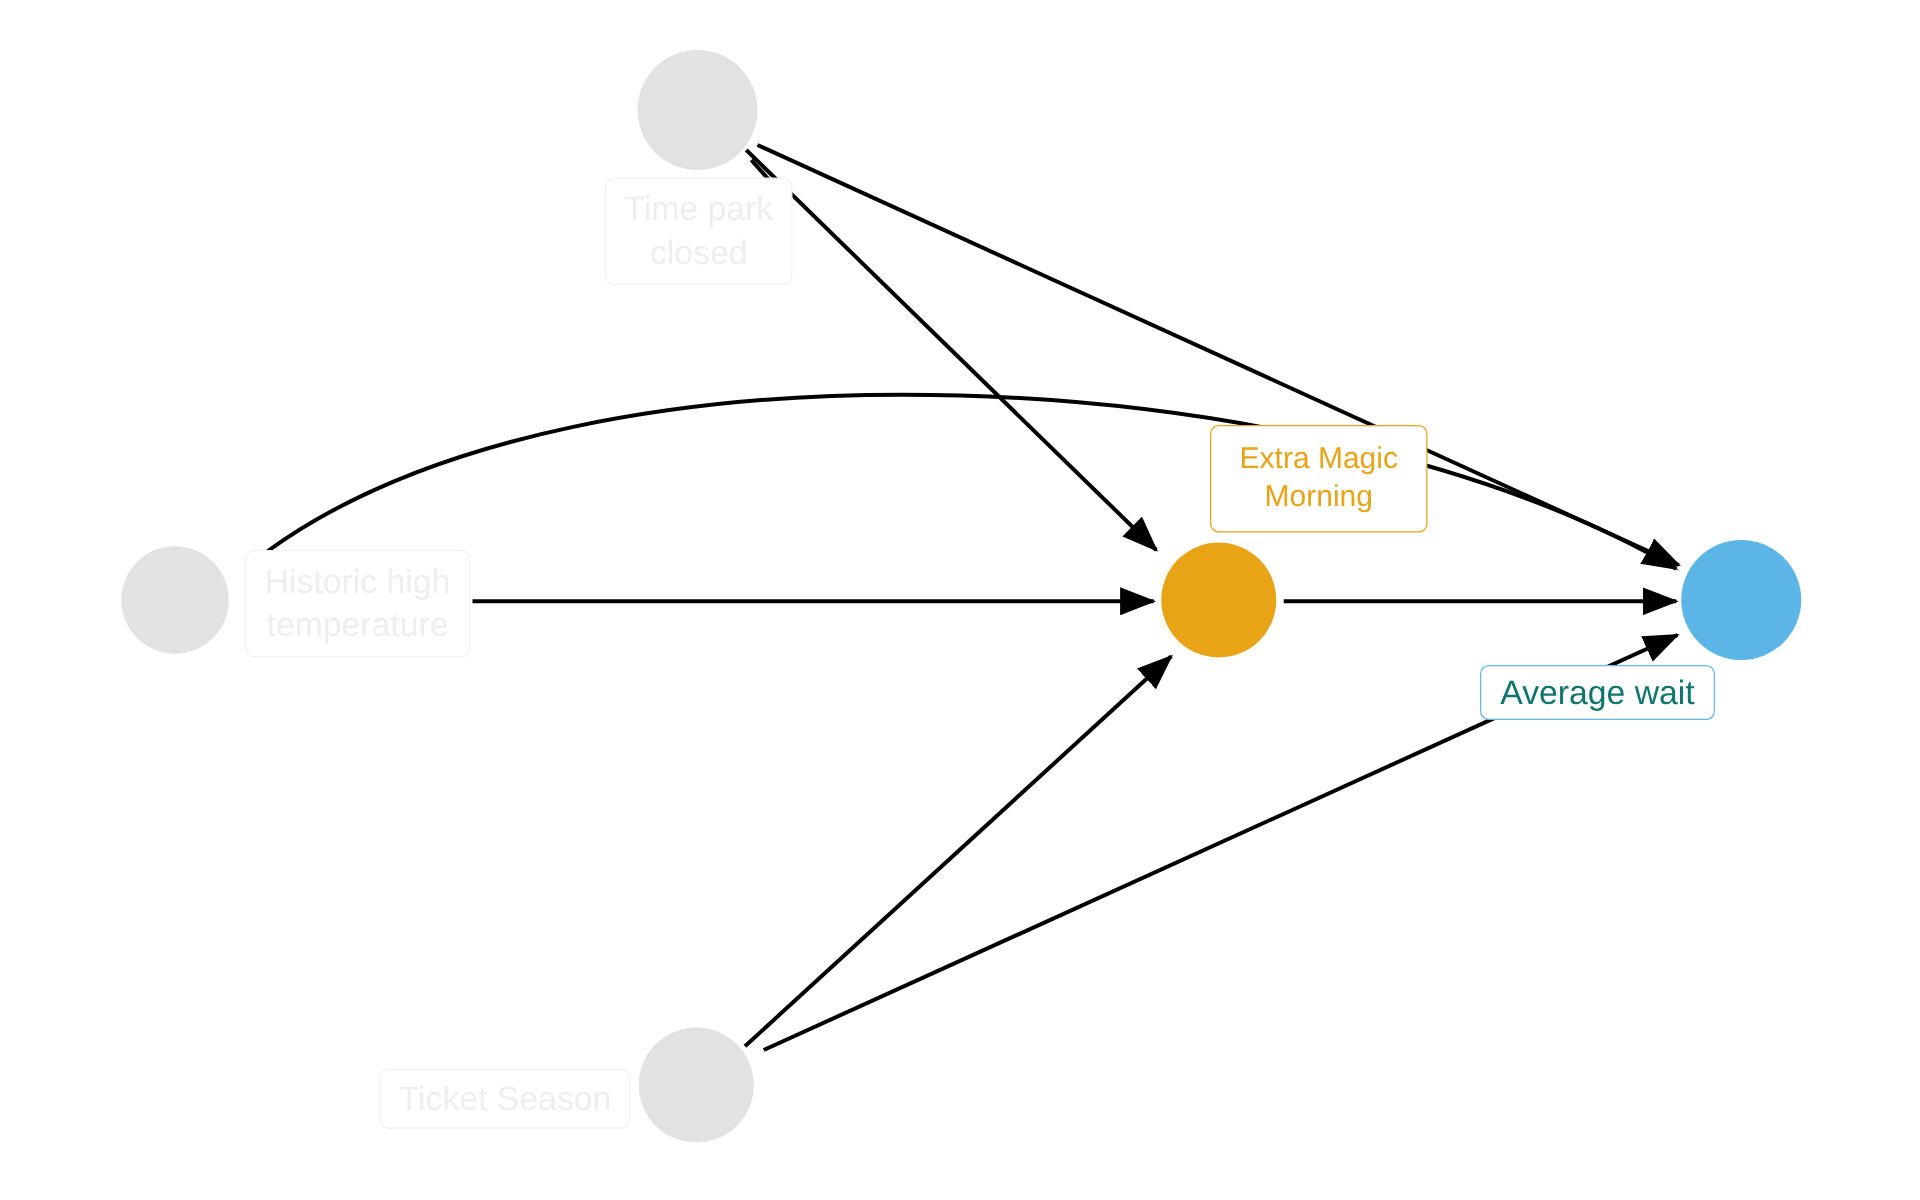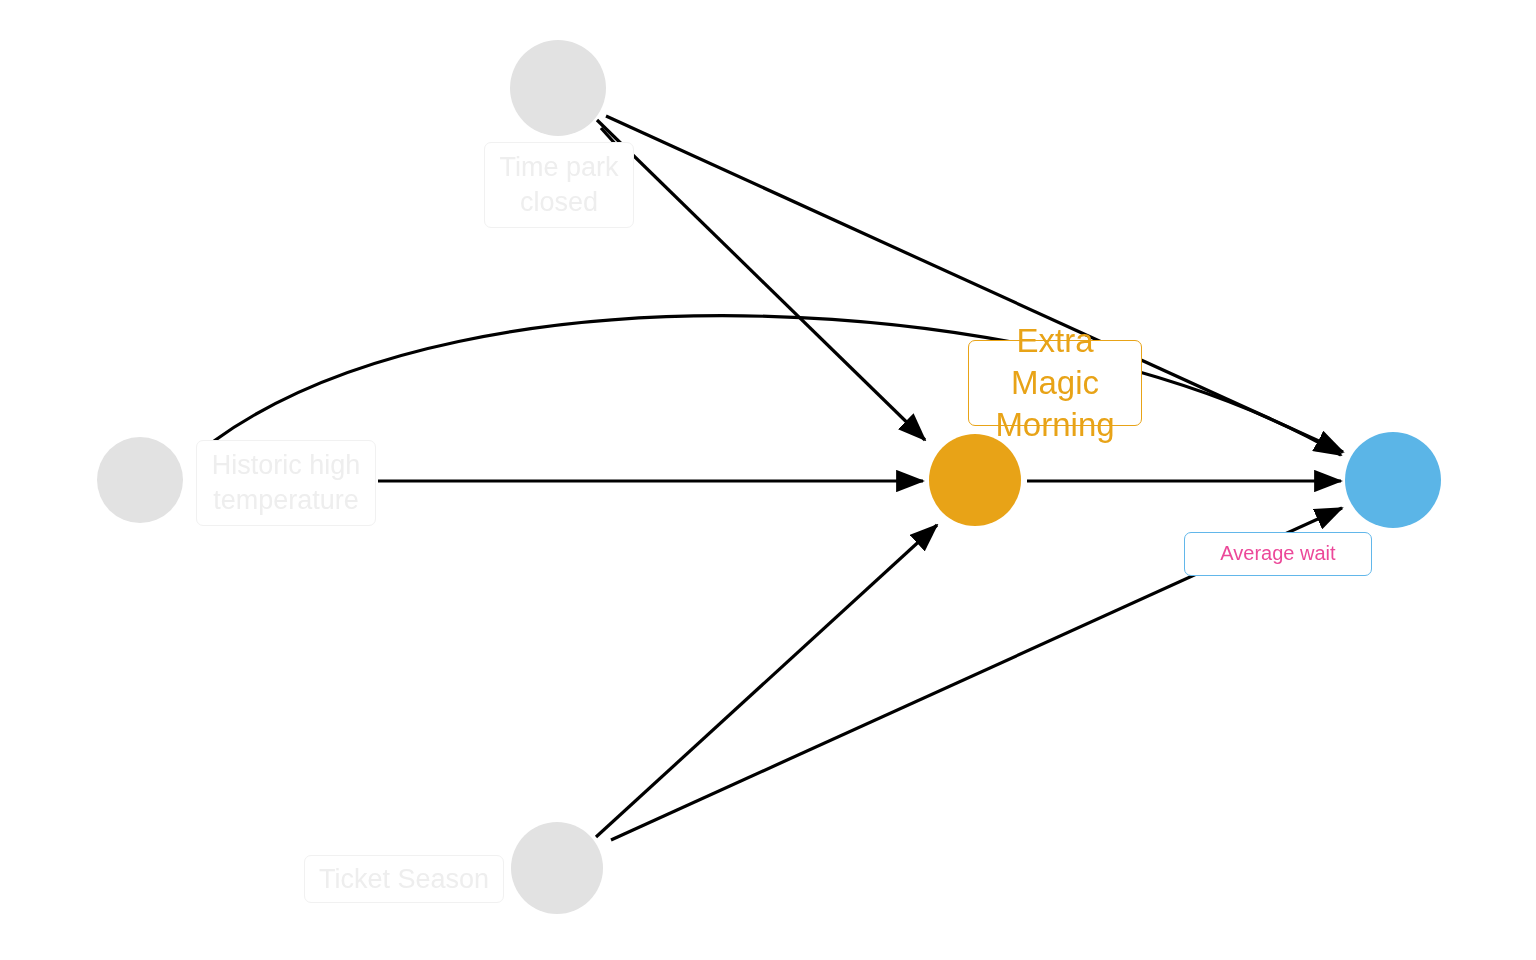--- a/index.html
+++ b/index.html
@@ -54,26 +54,26 @@
     user-select: none;
   }
   .label-muted {
     border: 1.4px solid #f1f1f1;
     color: #eeeeee;
     font-size: 27px;
   }
   .label-treatment {
     border: 1.8px solid #e8a317;
     color: #e8a317;
-    font-size: 33px;
+    font-size: 24px;
   }
   .label-outcome {
     border: 1.8px solid #62b7ea;
-    color: #ec4899;
-    font-size: 20px;
+    color: #0f766e;
+    font-size: 27px;
   }
 </style>
 </head>
 <body>
 
 <div id="canvas-wrap">
 
   <svg id="graph" viewBox="0 0 1536 960">
     <defs>
       <marker id="arrowhead" markerWidth="9" markerHeight="7" refX="8.4" refY="3.5" orient="auto" markerUnits="strokeWidth">

